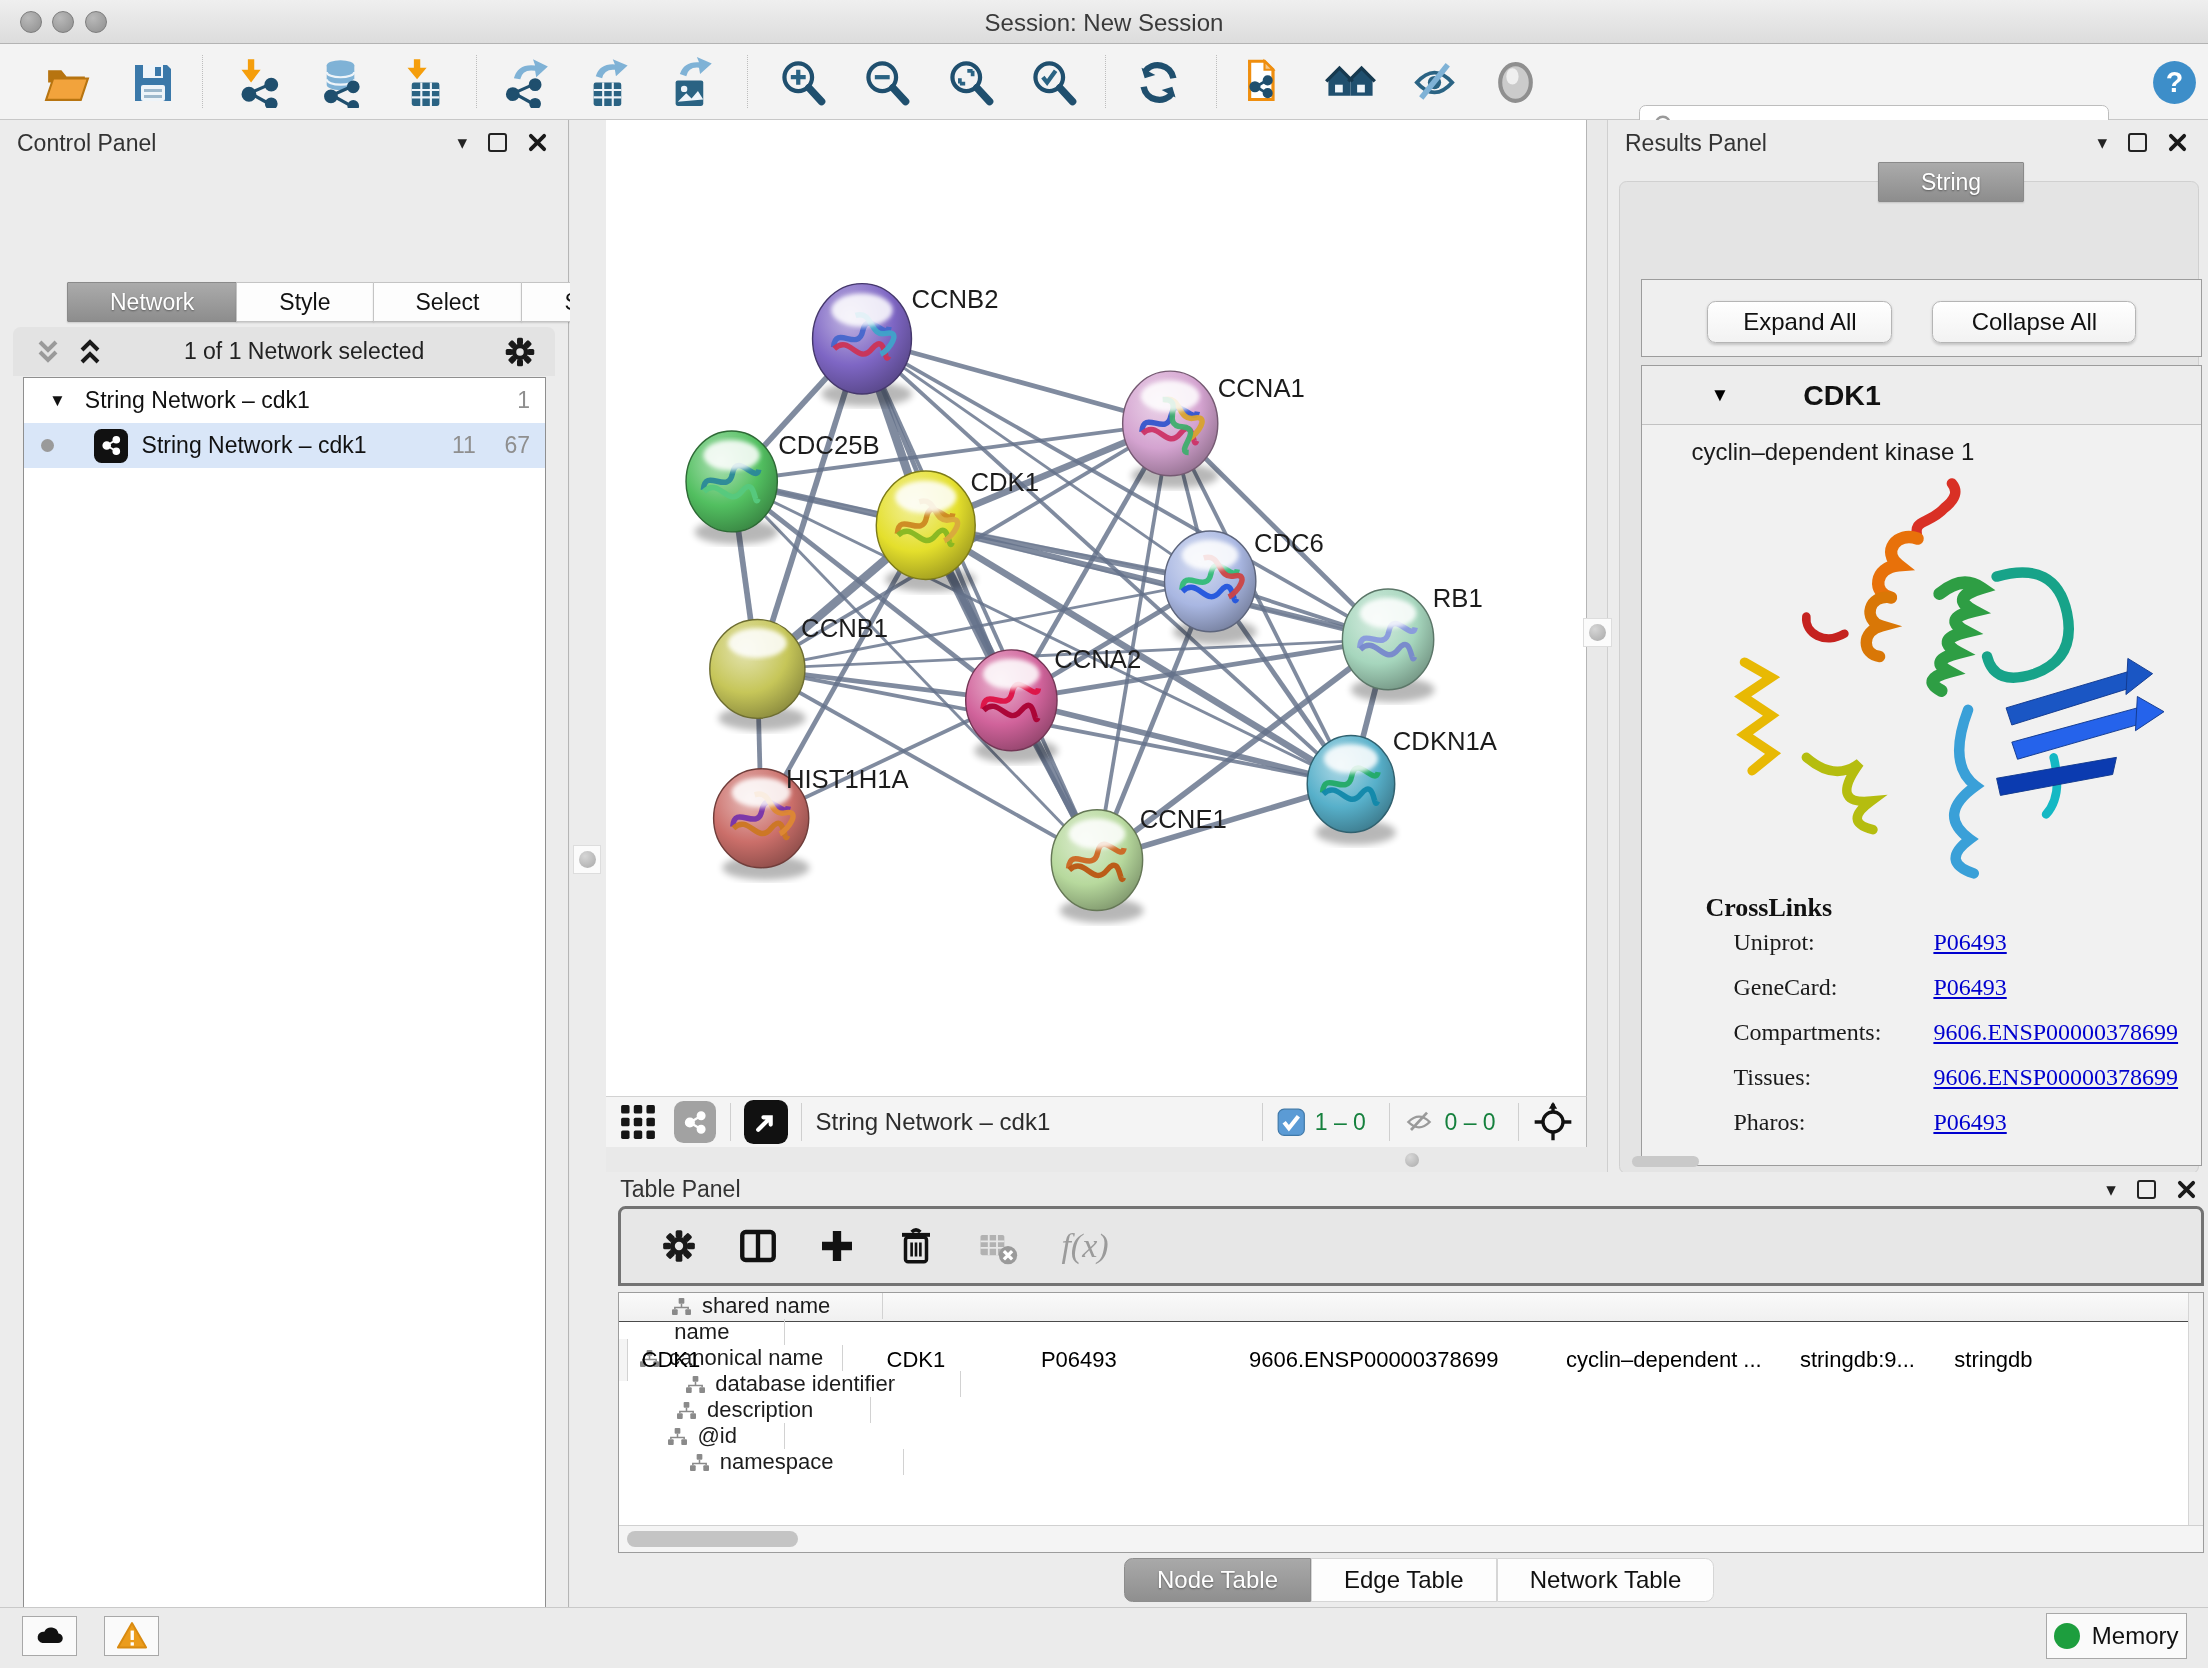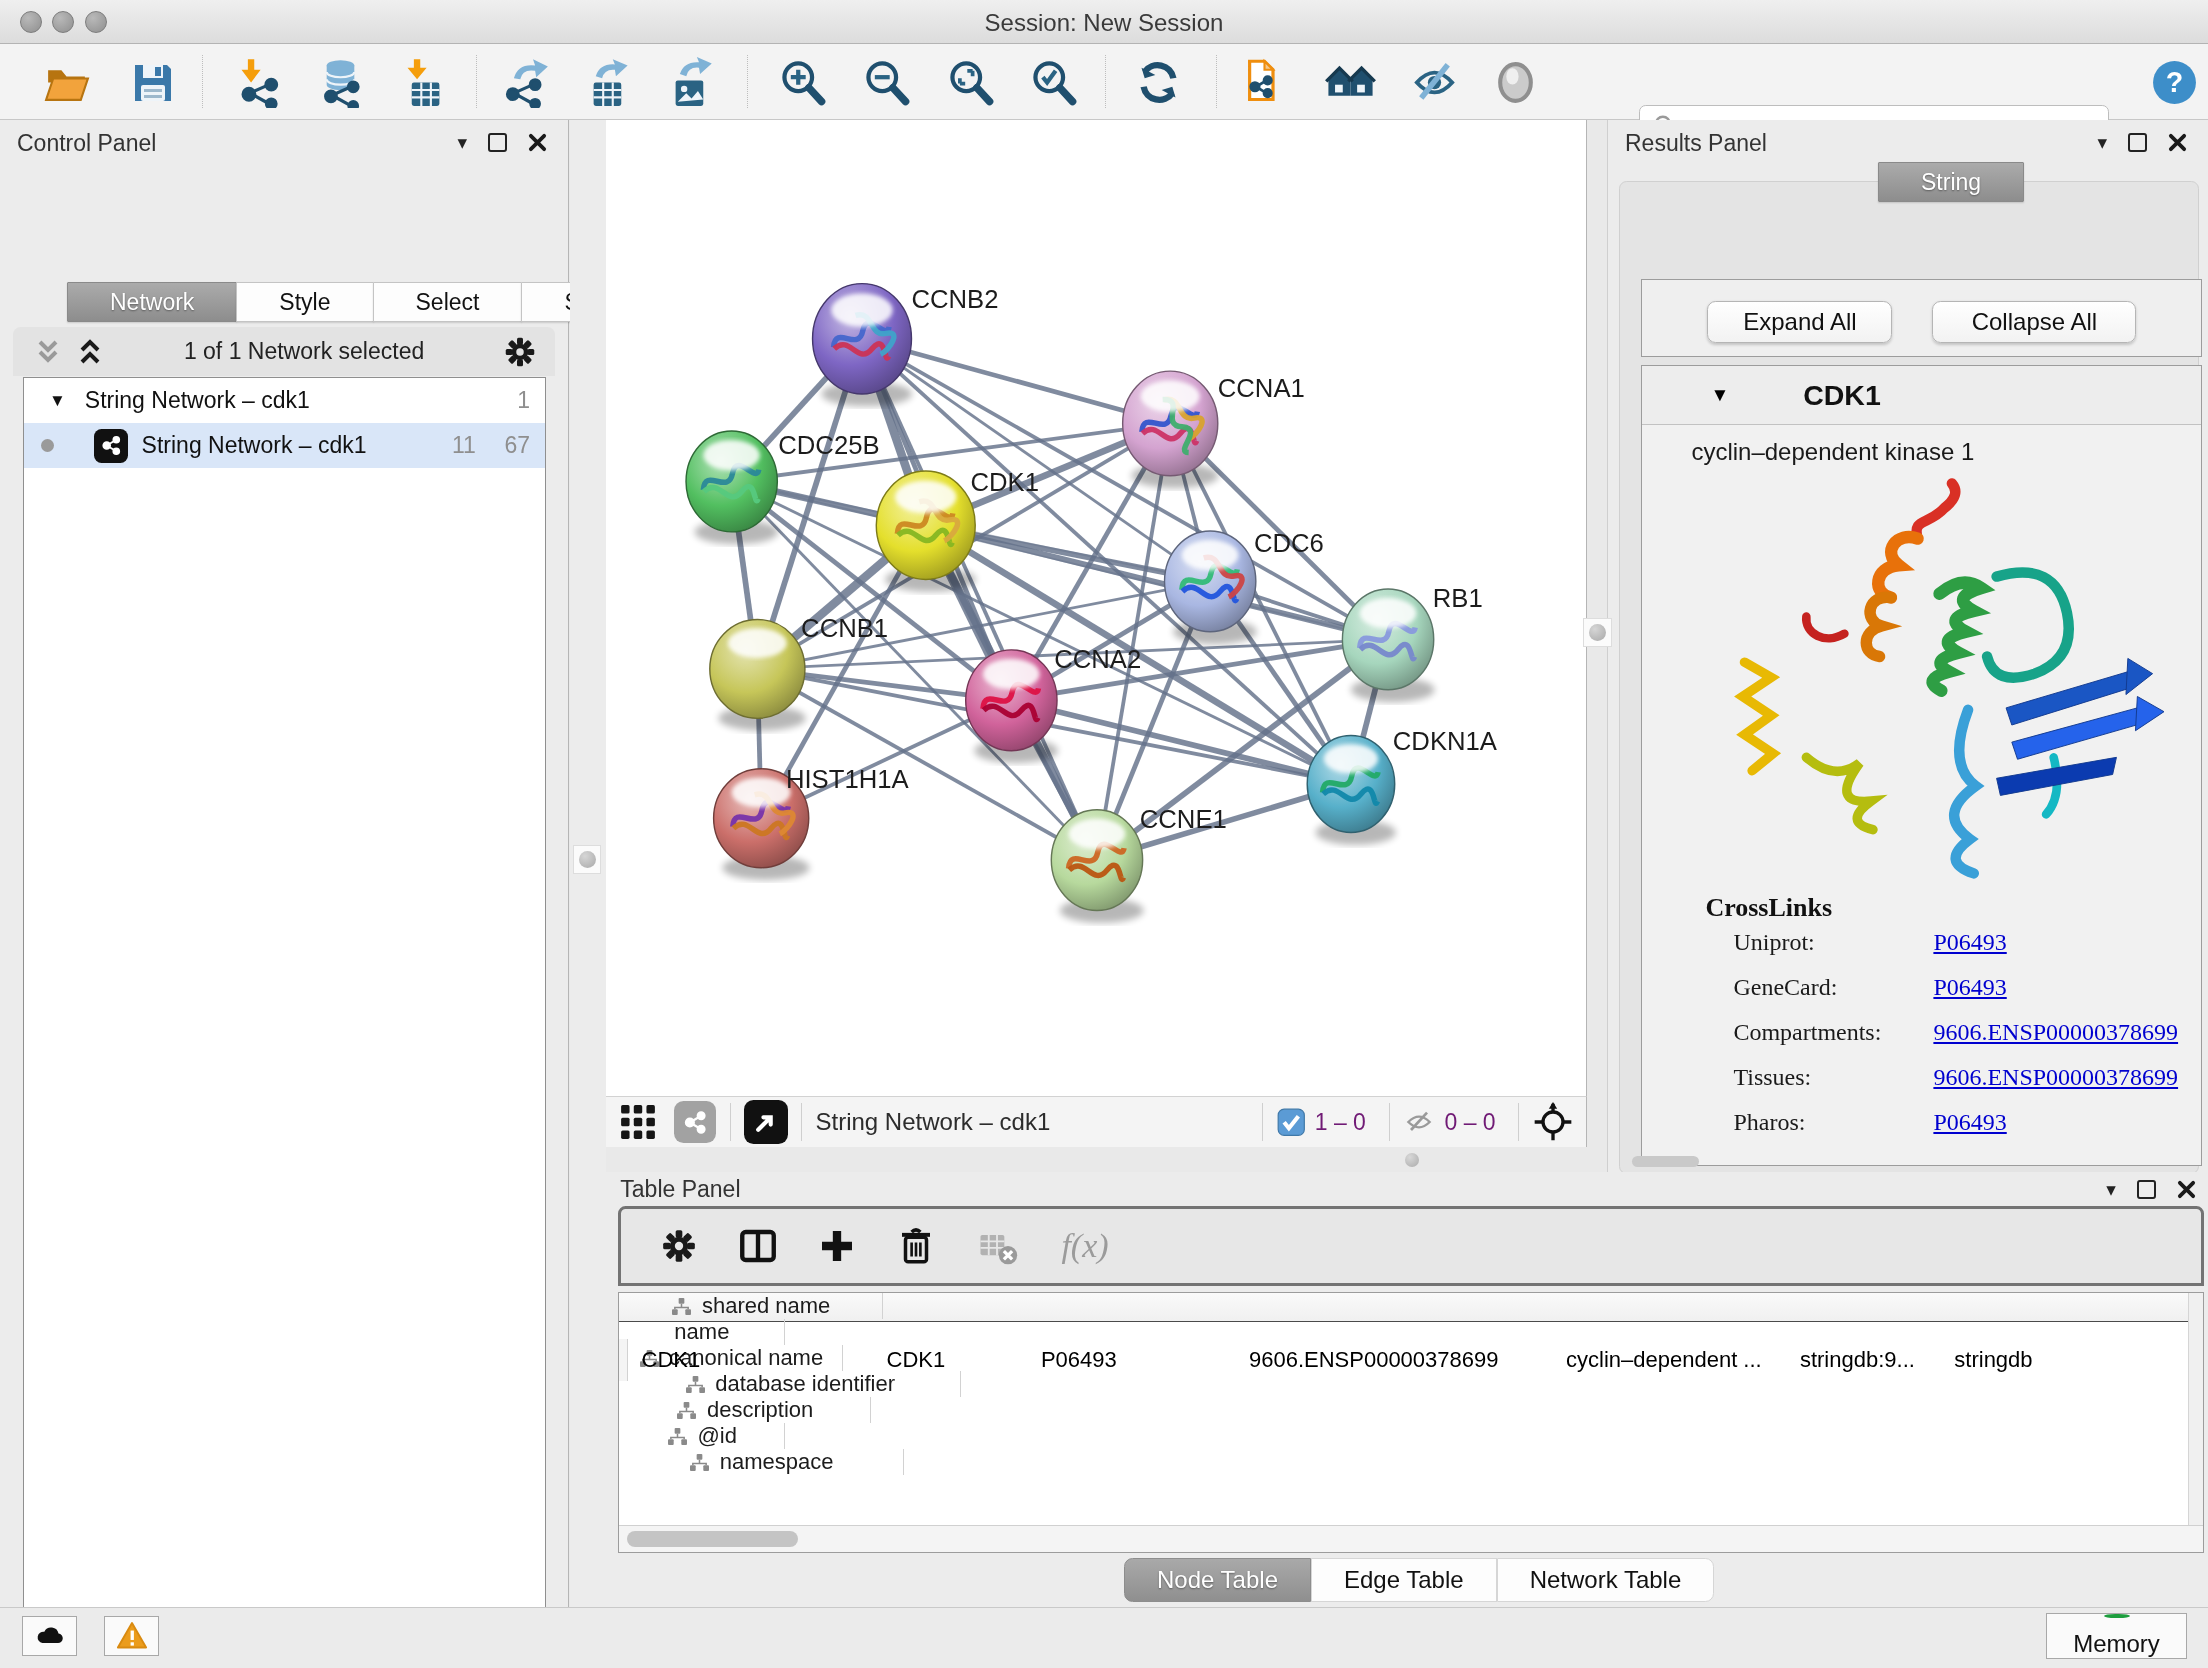--- a/index.html
+++ b/index.html
@@ -62,21 +62,21 @@
     background:radial-gradient(circle at 35% 30%, #d8d8d8, #ababab); }
 
   
   #net-canvas { position:absolute; left:606px; top:120px; width:981px; height:976px;
     background:#fff; border-right:1px solid #b5b5b5; }
   #view-toolbar { position:absolute; left:606px; top:1096px; width:981px; height:51px;
     background:#f4f4f4; border-top:1px solid #d2d2d2; border-right:1px solid #b5b5b5;
     display:flex; align-items:center; }
   .vt-div { height:38px; border-left:1px solid #cfcfcf; margin:0 13.3px; }
   #vt-name { font-size:24px; color:#2c2c2c; }
-  .vt-num { font-size:23px; color:#701a75; margin:0 9.5px; }
+  .vt-num { font-size:23px; color:#15803d; margin:0 9.5px; }
 
   
   #results-panel { position:absolute; left:1607px; top:120px; width:601px; height:1052px;
     background:#ececec; border-left:1px solid #cfcfcf; }
   #rp-box { position:absolute; left:11.4px; top:61px; width:580px; height:993px;
     background:#e4e4e4; border:1px solid #d0d0d0; border-radius:7.6px; }
   #rp-tab { position:absolute; left:271px; top:42px; z-index:3; }
   #rp-btn-box { position:absolute; left:21px; top:97px; width:561px; height:78px;
     background:#efefef; border:1px solid #9c9c9c; }
   .rp-btn { position:absolute; top:21px; height:42px; border:1px solid #b5b5b5; border-radius:8.6px;
@@ -125,21 +125,21 @@
   .tp-tab.sel { background:linear-gradient(#a9a9a9,#8f8f8f); color:#fff;
     text-shadow:0 1px 1.9px rgba(0,0,0,.4); border-color:#8d8d8d; }
 
   
   #footer { position:absolute; left:0; top:1607px; width:2208px; height:61px;
     background:#ebebeb; border-top:1px solid #c9c9c9; }
   .foot-btn { position:absolute; top:7.6px; width:55px; height:40px; background:#fafafa;
     border:1px solid #a8a8a8; display:flex; align-items:center; justify-content:center; }
   #memory-btn { position:absolute; right:21px; top:4.8px; width:141px; height:46px;
     background:#fafafa; border:1px solid #a8a8a8; display:flex; align-items:center;
-    justify-content:center; gap:11.4px; font-size:24px; color:#111;flex-direction:column; }
+    justify-content:center; gap:11.4px; font-size:24px; color:#111; }
   #memory-dot { width:26px; height:26px; border-radius:50%; background:#1d9e3e; }
 
   text.nodelabel { font-family:"Liberation Sans",sans-serif; font-size:27px; fill:#1c1c1c; }
 </style>
 </head>
 <body>
 
 <div id="titlebar">
   <span class="light" style="left:20px"></span>
   <span class="light" style="left:52px"></span>

